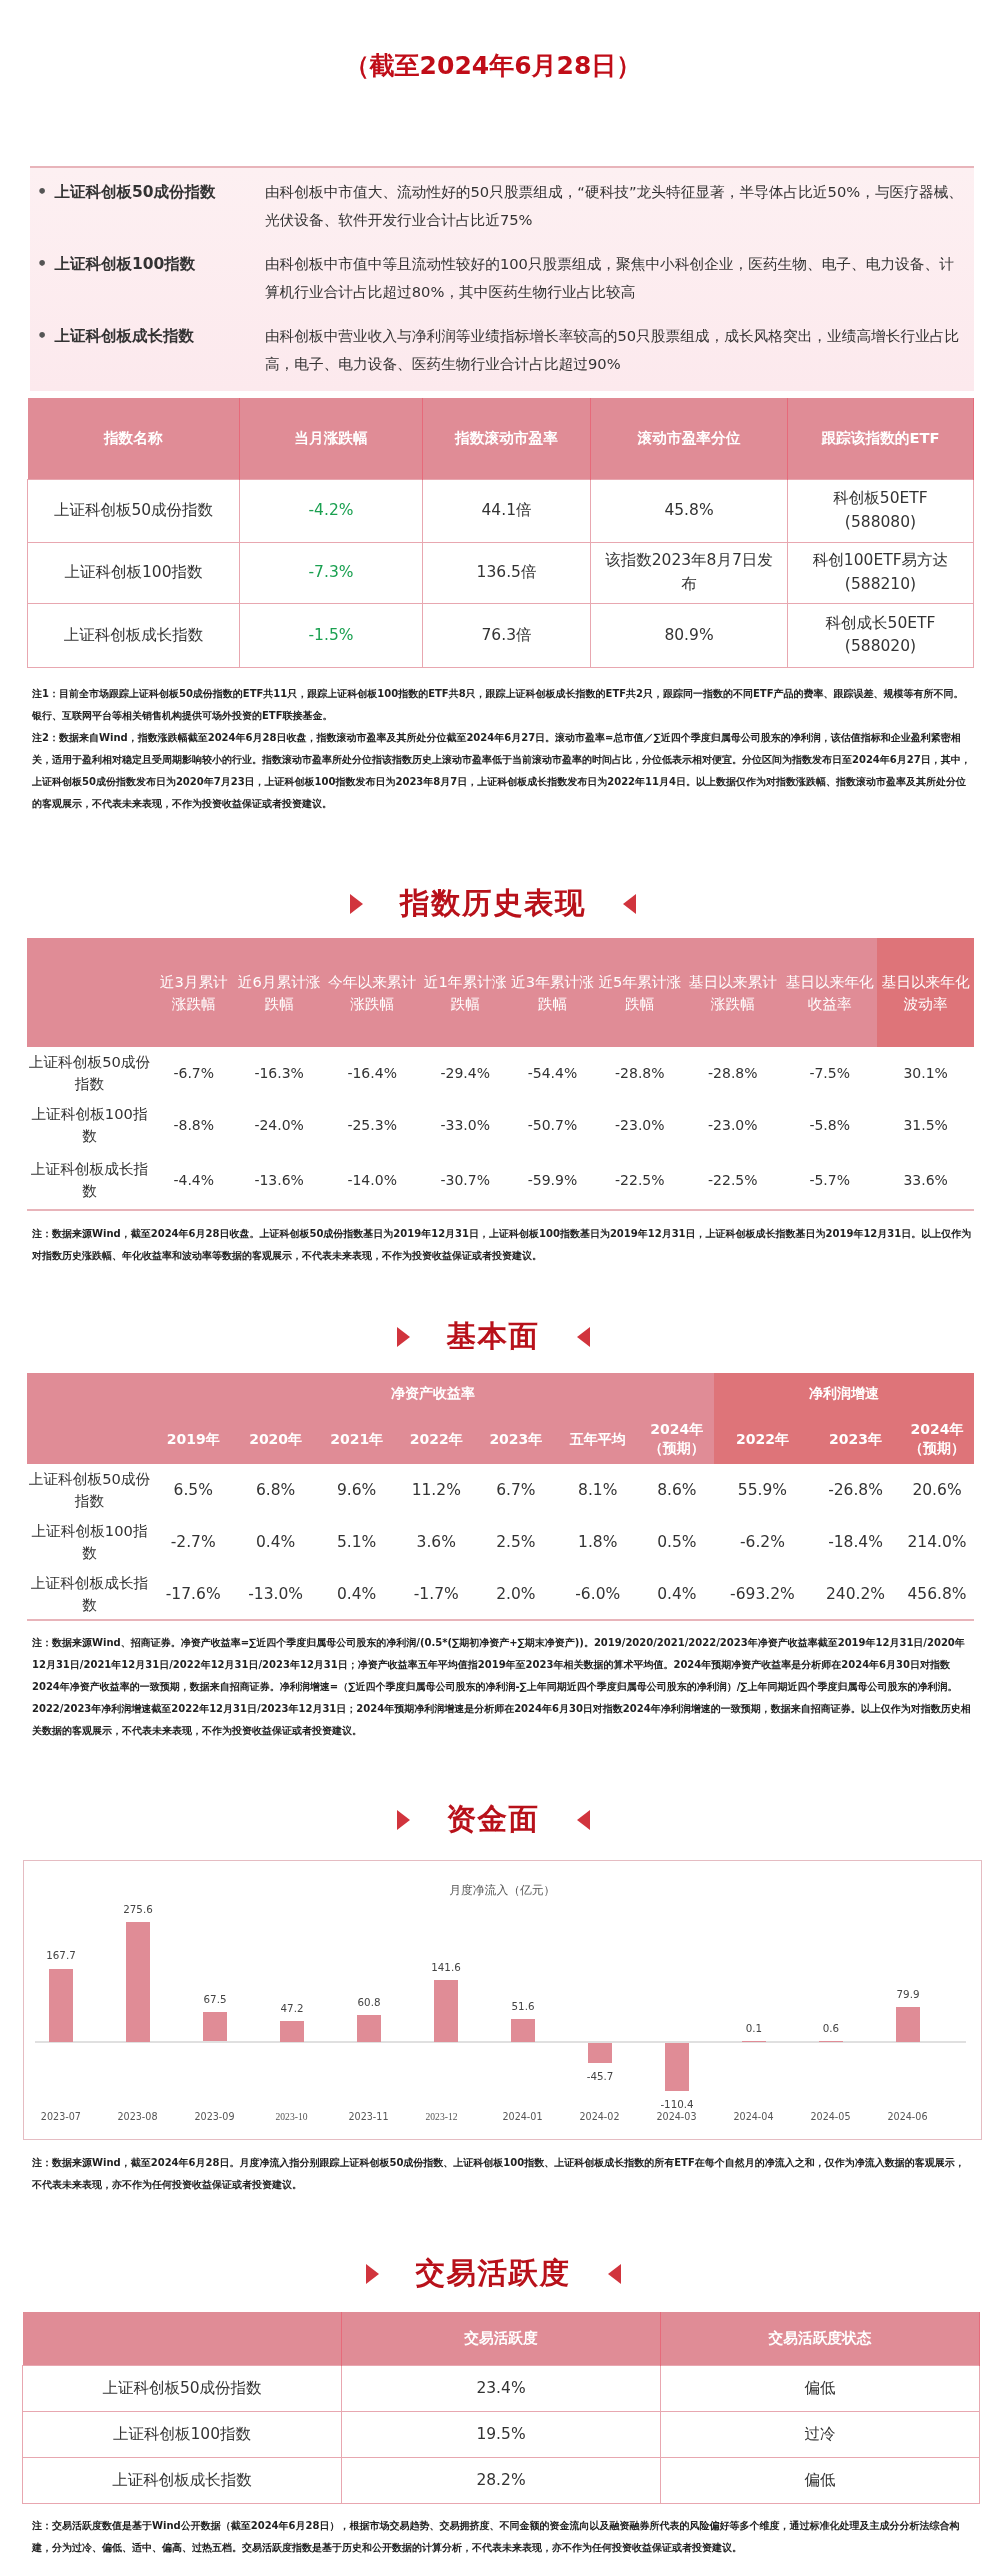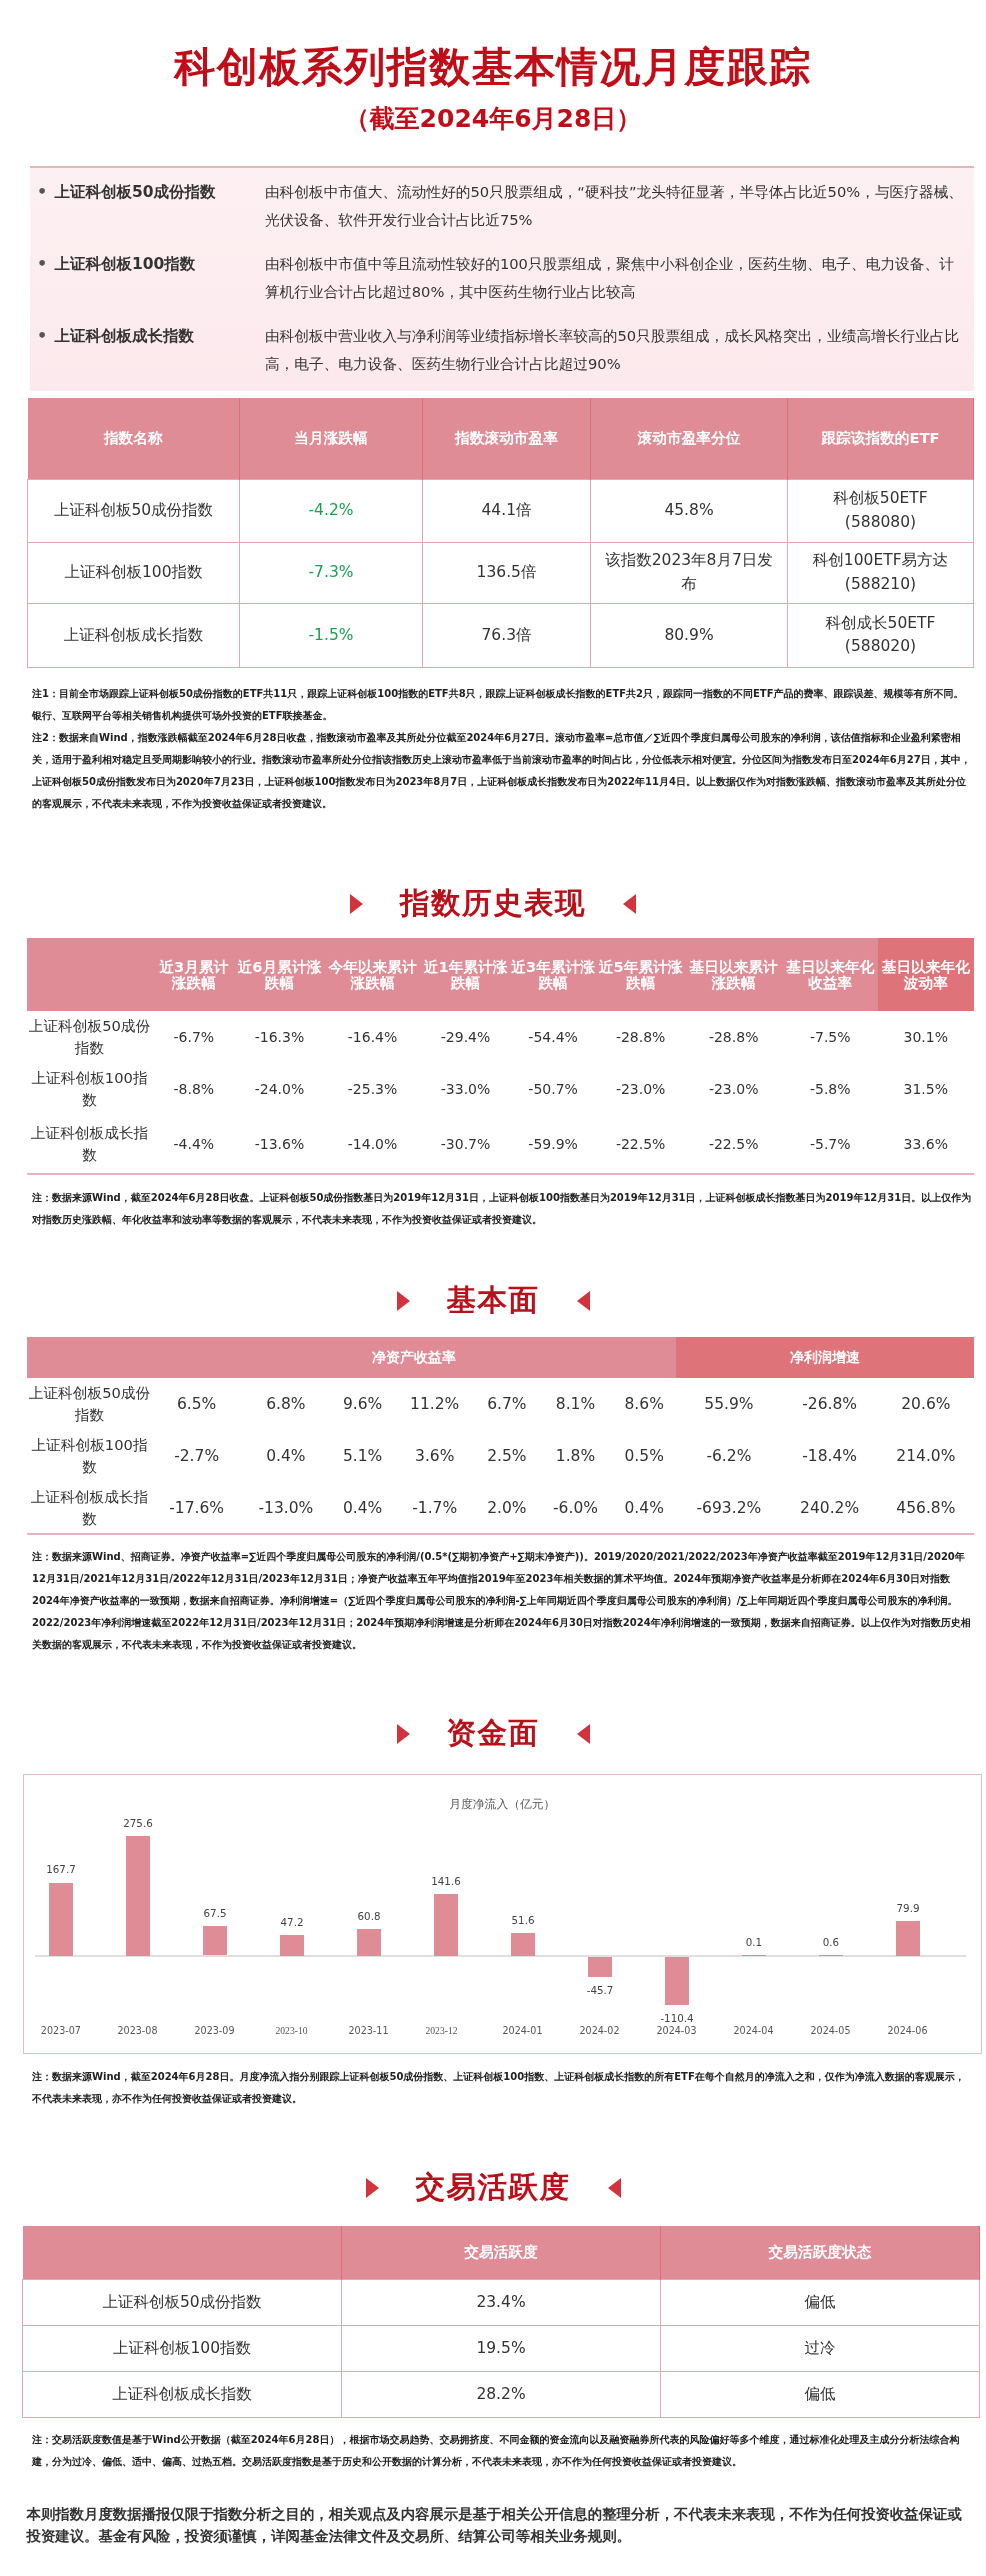--- a/index.html
+++ b/index.html
@@ -33,21 +33,21 @@
 
   .note { margin: 10.3px 14.7px 0 32px; font-size: 10px; color: #222; line-height: 22px; font-weight: bold; }
 
   
   .section-head { display: flex; justify-content: center; align-items: center; height: 52px; }
   .arrow-r, .arrow-l { width: 0; height: 0; border-top: 10.3px solid transparent; border-bottom: 10.3px solid transparent; }
   .arrow-r { border-left: 13.3px solid #d1343d; margin-right: 37px; }
   .arrow-l { border-right: 13.3px solid #d1343d; margin-left: 37px; }
   .section-title { font-size: 29.5px; font-weight: bold; color: #b8111a; letter-spacing: 1.5px; }
 
-  .t2 th { height: 73px; font-size: 14.7px; line-height: 16px; padding: 0 1.5px; font-weight: bold; }
+  .t2 th { height: 109px; font-size: 14.7px; line-height: 22px; padding: 0 1.5px; font-weight: normal; }
   .t2 td { height: 52px; font-size: 14px; }
   .t2 .rowname { font-size: 14.7px; line-height: 22px; width: 125px; }
   .t2 tbody tr:last-child td { border-bottom: 2.2px solid #e8b4ba; height: 59px; }
 
   .t3 th { font-size: 14px; }
   .t3 .grp { height: 41px; }
   .t3 .yr { height: 50px; line-height: 19px; }
   .t3 td { height: 52px; font-size: 15.5px; }
   .t3 .rowname { font-size: 14.7px; line-height: 22px; width: 125px; }
   .t3 tbody tr:last-child td { border-bottom: 2.2px solid #e8b4ba; }
@@ -66,21 +66,20 @@
   .t4 td { height: 46px; font-size: 15.5px; border: 0.7px solid #e8a7b0; }
 
   .disclaimer { margin: 29.5px 22px 0 26.5px; font-size: 14.4px; color: #333; line-height: 22px; font-weight: bold; }
 </style>
 </head>
 <body>
 
 <div class="page">
 
   <div class="title-block">
-    <div class="main-title">科创板系列指数基本情况月度跟踪</div>
     <div class="sub-title">（截至2024年6月28日）</div>
   </div>
 
   <div class="intro">
     <div class="intro-row">
       <div class="intro-name">
           <span class="bullet">•</span>
           <span>上证科创板50成份指数</span>
         </div>
       <div class="intro-desc">由科创板中市值大、流动性好的50只股票组成，“硬科技”龙头特征显著，半导体占比近50%，与医疗器械、光伏设备、软件开发行业合计占比近75%</div>
@@ -214,20 +213,33 @@
     <span class="section-title">基本面</span>
     <span class="arrow-l"></span>
   </div>
 
   <table class="tbl t3" style="margin-top:10.3px">
     <thead>
       <tr>
         <th class="grp" rowspan="1" style="width:125px"></th>
         <th class="grp" colspan="7">净资产收益率</th>
         <th class="grp dark" colspan="3">净利润增速</th>
+      </tr>
+      <tr>
+        <th class="yr"></th>
+        <th class="yr">2019年</th>
+        <th class="yr">2020年</th>
+        <th class="yr">2021年</th>
+        <th class="yr">2022年</th>
+        <th class="yr">2023年</th>
+        <th class="yr">五年平均</th>
+        <th class="yr" style="width:74px">2024年（预期）</th>
+        <th class="yr dark">2022年</th>
+        <th class="yr dark">2023年</th>
+        <th class="yr dark" style="width:74px">2024年（预期）</th>
       </tr>
     </thead>
     <tbody>
       <tr>
         <td class="rowname">上证科创板50成份指数</td>
         <td>6.5%</td>
         <td>6.8%</td>
         <td>9.6%</td>
         <td>11.2%</td>
         <td>6.7%</td>

